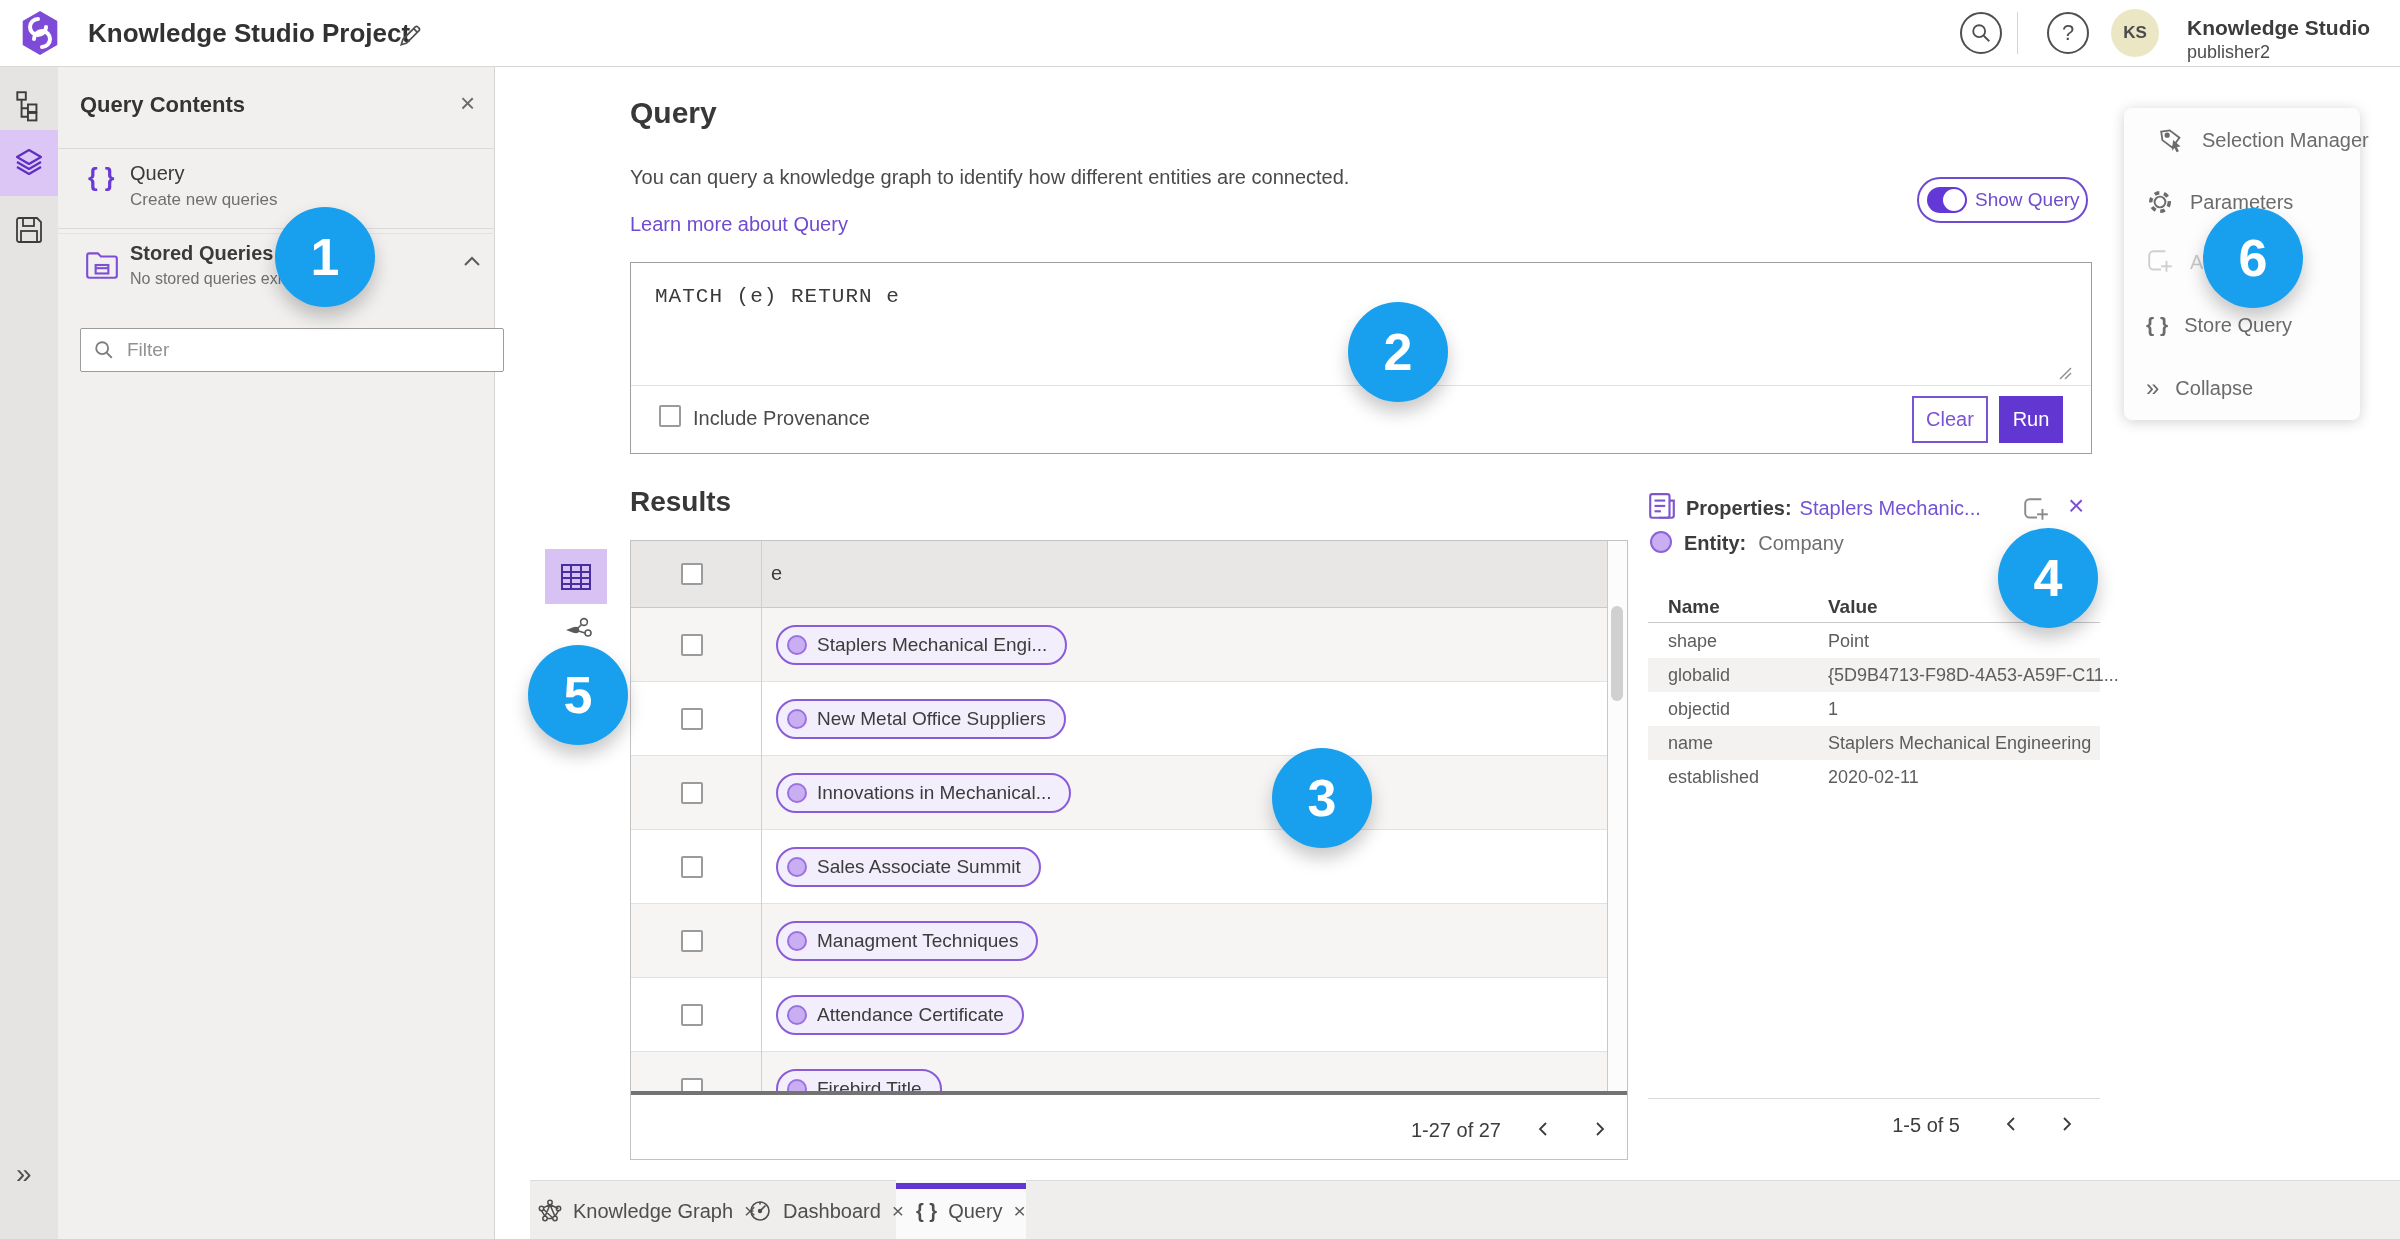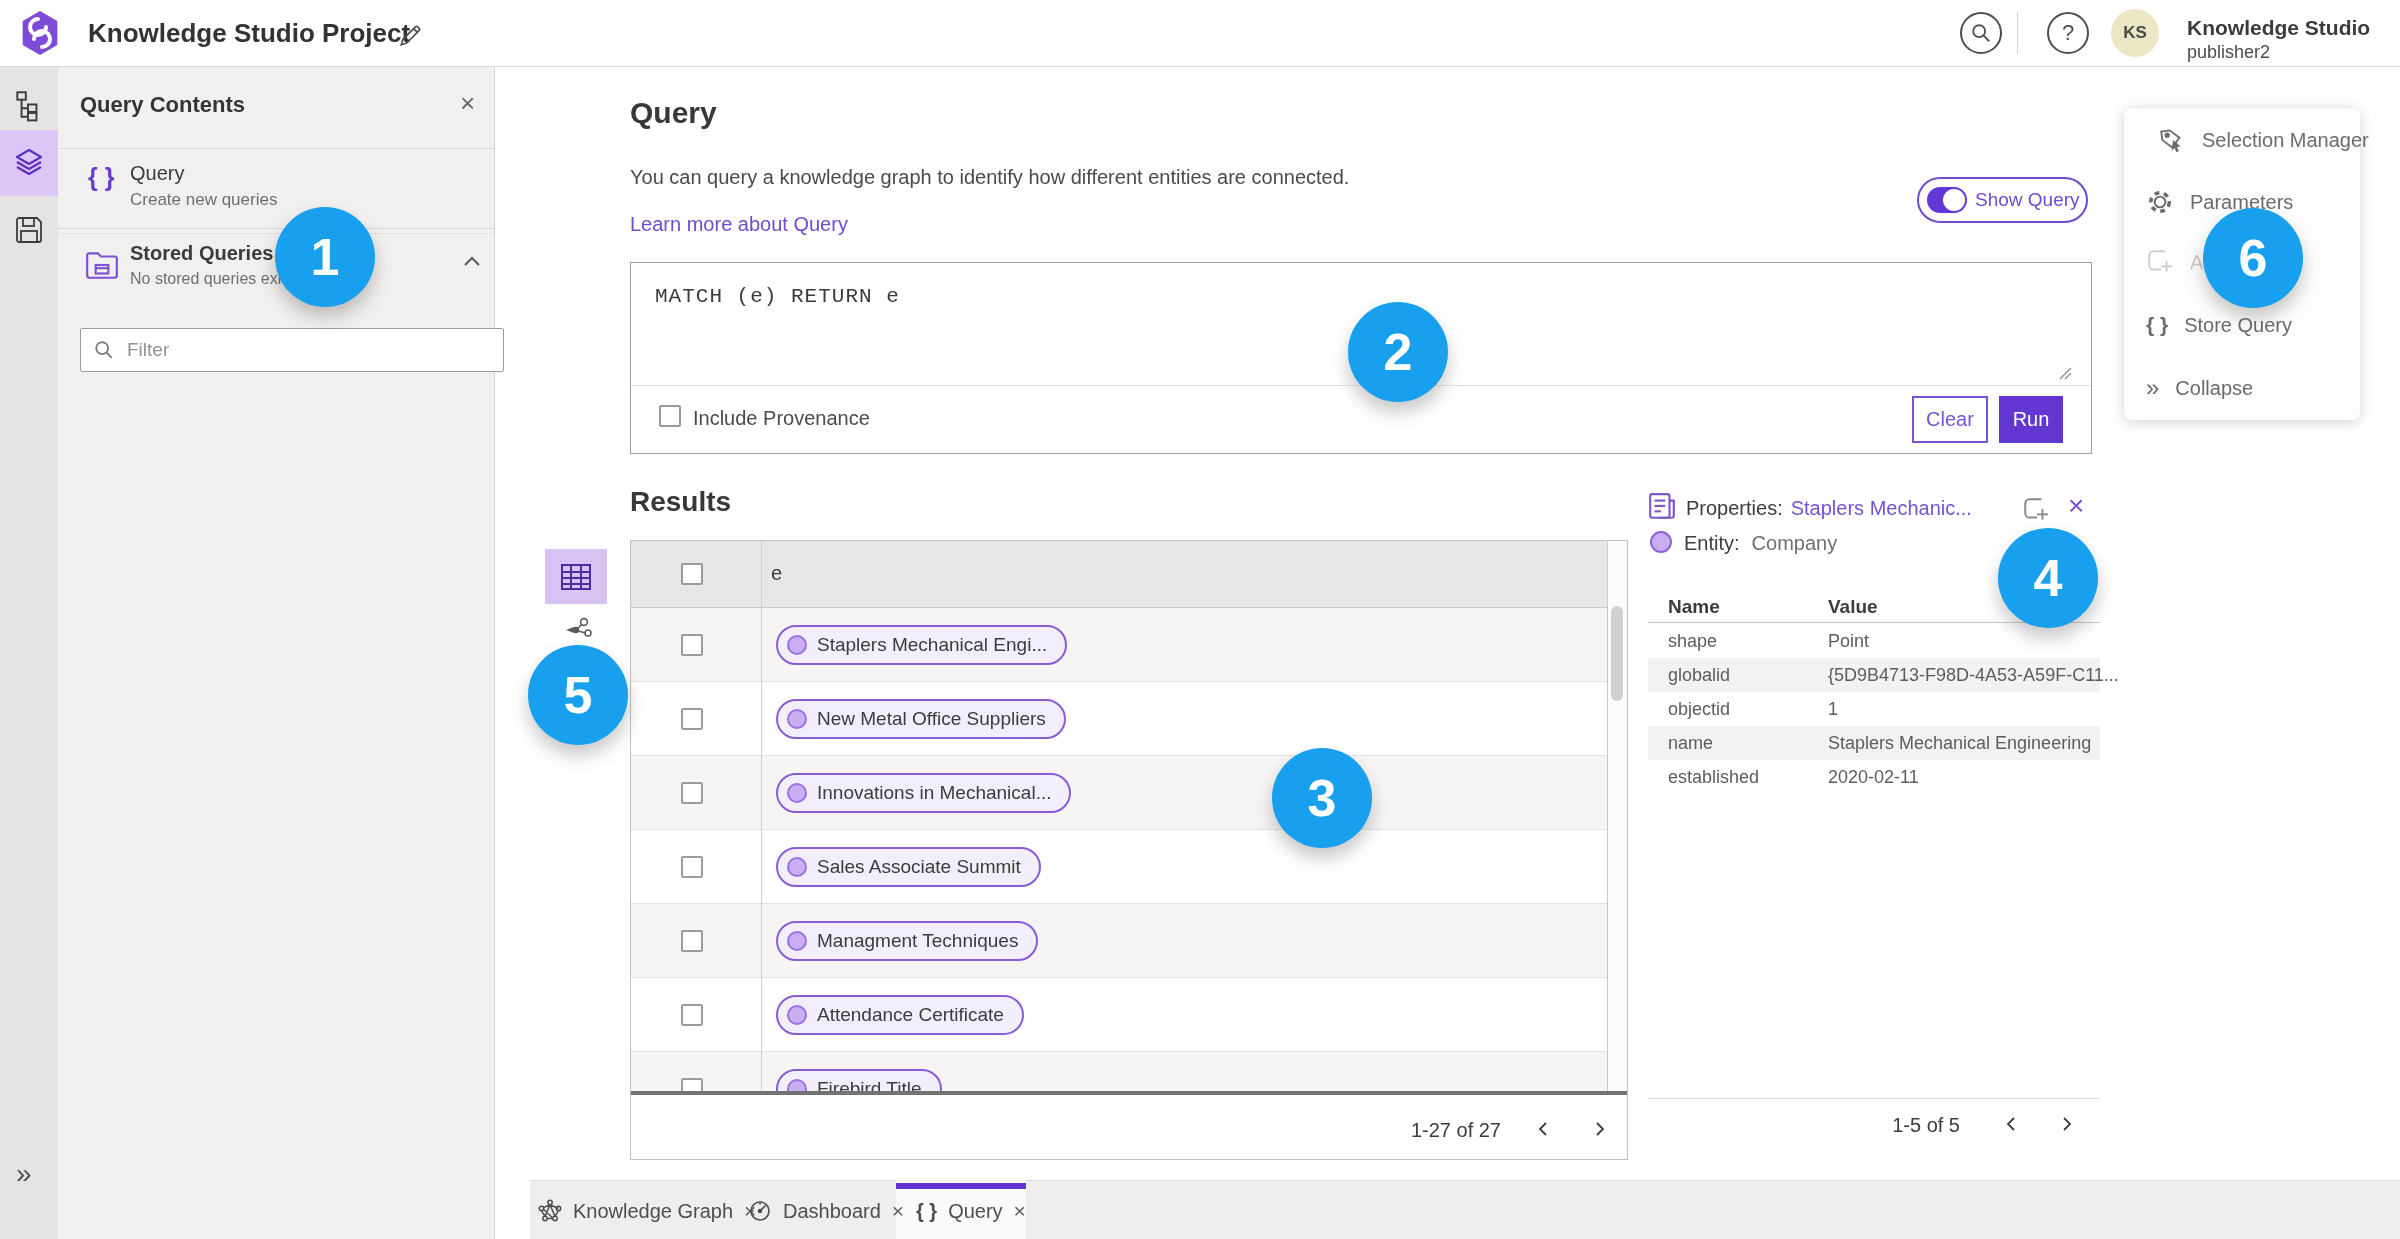--- a/index.html
+++ b/index.html
@@ -47,21 +47,21 @@
   .rrow.alt{background:#f6f5f4;}
   .pill{position:absolute;left:145px;top:17px;height:40px;display:inline-flex;align-items:center;gap:10px;padding:0 18px 0 9px;border:2px solid #8a5cd9;border-radius:21px;background:#f3eefb;box-sizing:border-box;}
   .pill .dot{width:20px;height:20px;border-radius:50%;background:#c9aef1;border:2px solid #9b71e2;box-sizing:border-box;}
   .pill .lbl{font-size:19px;color:#3c3c3c;white-space:nowrap;}
   .coldiv{left:130px;top:0;width:1px;height:550px;background:#cfcfcf;}
   .sbar{left:976px;top:0;width:20px;height:550px;background:#fcfcfc;border-left:1px solid #c9c9c9;box-sizing:border-box;}
   .sthumb{left:980px;top:65px;width:12px;height:95px;border-radius:6px;background:#d0d0d0;}
   .rpag{left:0;top:550px;width:996px;height:68px;border-top:4px solid #737373;box-sizing:border-box;}
   .pagtext{font-size:20px;color:#3c3c3c;}
   
-  .prop-label{font-size:20px;font-weight:400;color:#3c3c3c;}
+  .prop-label{font-size:20px;font-weight:700;color:#3c3c3c;}
   .prop-link{font-size:20px;color:#7452d4;}
   .prop-hdr{font-size:19px;font-weight:600;color:#3c3c3c;}
   .prow{position:absolute;left:1648px;width:452px;height:34px;line-height:34px;font-size:18px;color:#5d5d5d;}
   .prow.alt{background:#f3f2f1;}
   .prow .n{position:absolute;left:20px;}
   .prow .v{position:absolute;left:180px;white-space:nowrap;}
   
   .menu{left:2124px;top:108px;width:236px;height:312px;background:#fdfdfd;border-radius:8px;box-shadow:0 2px 14px rgba(0,0,0,.18);z-index:20;}
   .mitem{position:absolute;left:0;width:236px;height:50px;display:flex;align-items:center;gap:16px;padding-left:22px;box-sizing:border-box;font-size:20px;color:#6b6b6b;}
   .mitem.disabled{color:#c9c9c9;}

